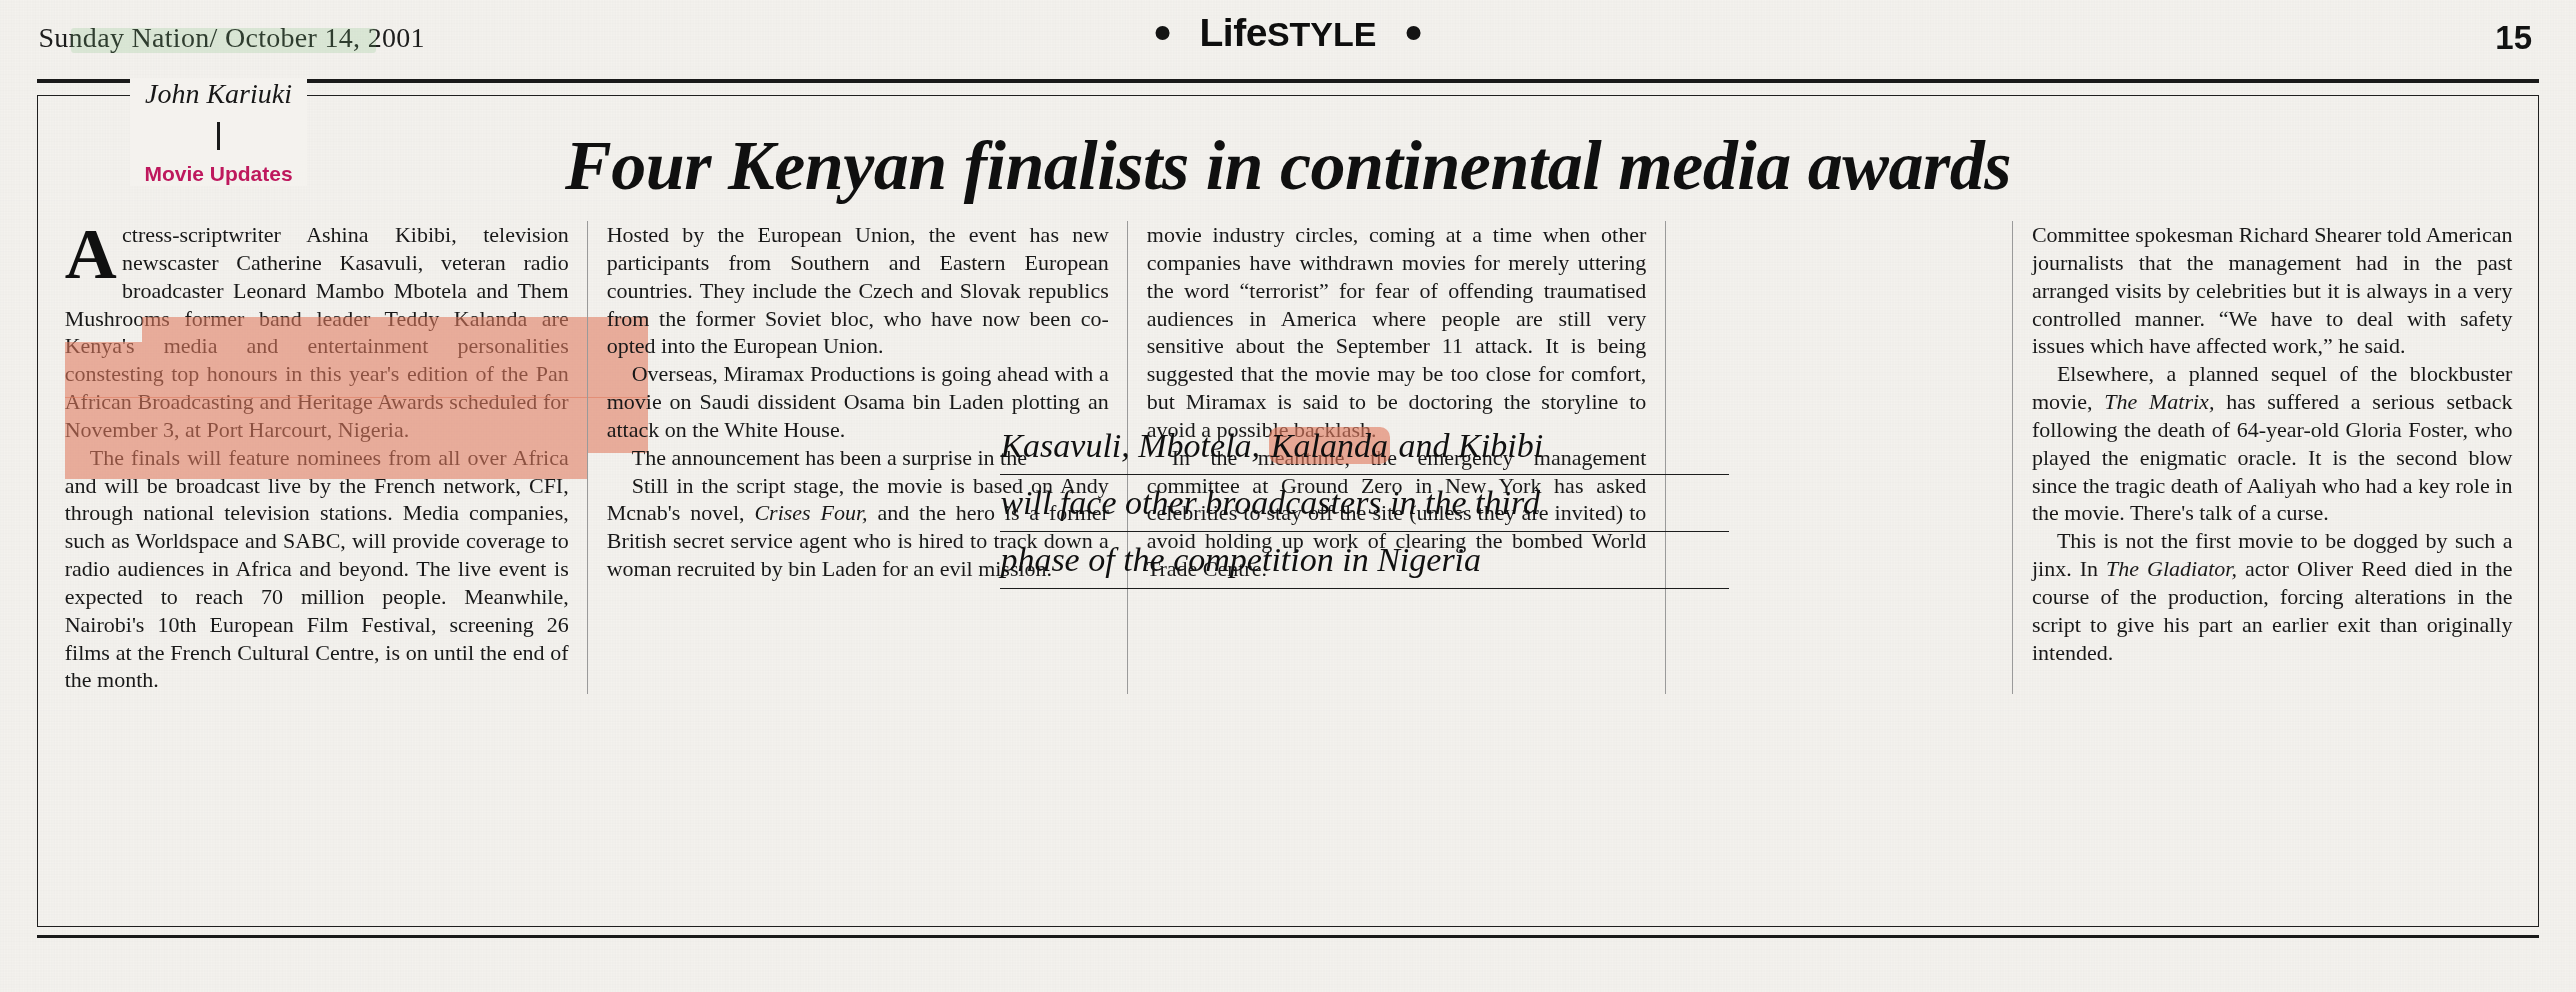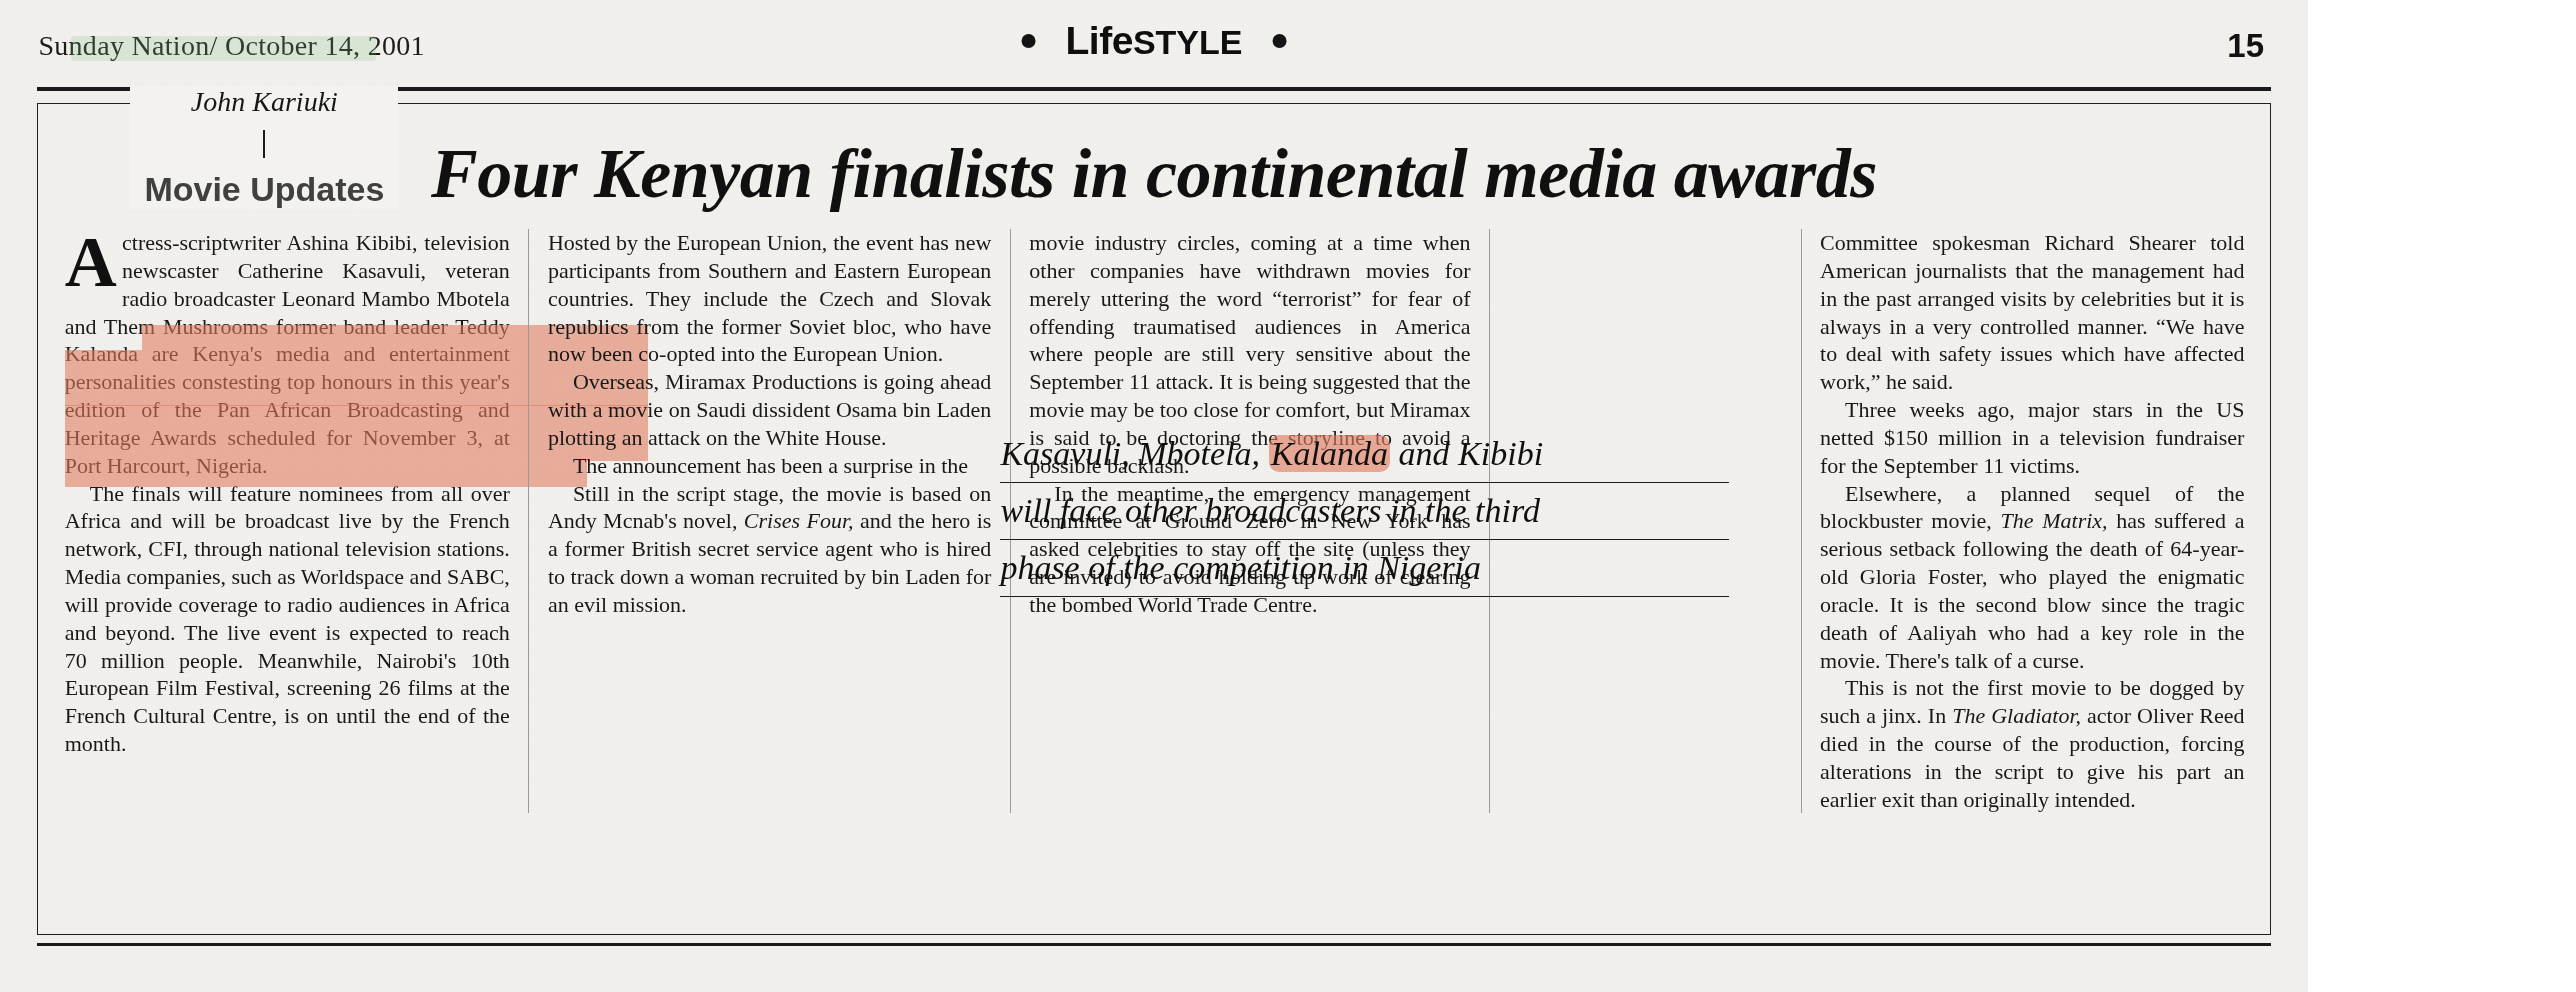--- a/index.html
+++ b/index.html
@@ -10,29 +10,29 @@
   body {
     width: 2576px;
     height: 993px;
     font-family: "Liberation Serif", serif;
     color: #1a1a1a;
     position: relative;
     overflow: hidden;
   }
   .page {
     position: relative;
-    width: 2308px;
+    width: 2576px;
     height: 993px;
     background: #f4f2ee;
     background-image:
       linear-gradient(0deg, rgba(0,0,0,0.012) 0.5px, rgba(0,0,0,0) 0.5px),
       linear-gradient(90deg, rgba(0,0,0,0.010) 0.5px, rgba(0,0,0,0) 0.5px);
     background-size: 1.6px 1.6px, 1.6px 1.6px;
     box-sizing: border-box;
-    padding: 8px 33px;
+    padding: 0 33px;
   }
 
   
   .masthead {
     position: relative;
     height: 76px;
     display: flex;
     align-items: center;
     justify-content: space-between;
     padding: 0 11px 0 5.4px;
@@ -113,22 +113,22 @@
   }
   .kicker-pipe {
     width: 2.2px;
     height: 28px;
     background: #1a1a1a;
     display: inline-block;
   }
   .kicker-section {
     font-family: "Liberation Sans", sans-serif;
     font-weight: bold;
-    font-size: 34px;
-    color: #404040;
+    font-size: 21px;
+    color: #be185d;
   }
 
   .headline {
     font-family: "Liberation Serif", serif;
     font-style: italic;
     font-size: 70px;
     line-height: 1.05;
     text-align: center;
     color: #101010;
     margin: 33px 22px 18.5px 22px;
@@ -276,21 +276,20 @@
 
       <div class="col col-3">
         <p class="first">movie industry circles, coming at a time when other companies have withdrawn movies for merely uttering the word “terrorist” for fear of offending traumatised audiences in America where people are still very sensitive about the September 11 attack. It is being suggested that the movie may be too close for comfort, but Miramax is said to be doctoring the storyline to avoid a possible backlash.</p>
         <p>In the meantime, the emergency management committee at Ground Zero in New York has asked celebrities to stay off the site (unless they are invited) to avoid holding up work of clearing the bombed World Trade Centre.</p>
       </div>
 
       <div class="col col-4"></div>
 
       <div class="col col-5">
         <p class="first">Committee spokesman Richard Shearer told American journalists that the management had in the past arranged visits by celebrities but it is always in a very controlled manner. “We have to deal with safety issues which have affected work,” he said.</p>
-        <p>Three weeks ago, major stars in the US netted $150 million in a television fundraiser for the September 11 victims.</p>
         <p>Elsewhere, a planned sequel of the blockbuster movie, <em>The Matrix,</em> has suffered a serious setback following the death of 64-year-old Gloria Foster, who played the enigmatic oracle.  It is the second blow since the tragic death of Aaliyah who had a key role in the movie. There's talk of a curse.</p>
         <p>This is not the first movie to be dogged by such a jinx. In <em>The Gladiator,</em> actor Oliver Reed died in the course of the production, forcing alterations in the script to give his part an earlier exit than originally intended.</p>
       </div>
 
       <div class="pullquote">
         <span class="line"><span>Kasavuli, Mbotela, <span class="hl-word">Kalanda</span> and Kibibi</span></span>
         <span class="line">will face other broadcasters in the third</span>
         <span class="line">phase of the competition in Nigeria</span>
       </div>
 

